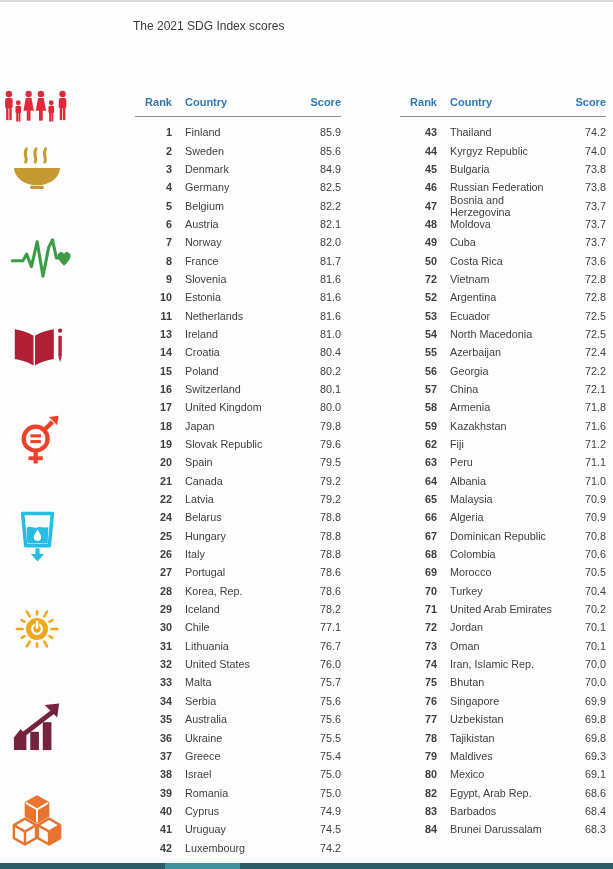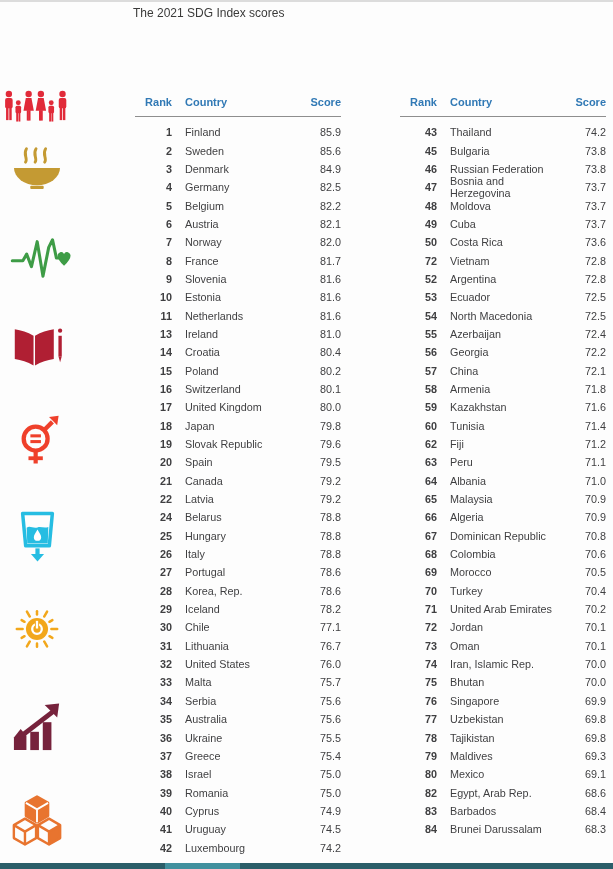--- a/index.html
+++ b/index.html
@@ -6,21 +6,21 @@
   .page{
     position:relative;
     width:613px;height:869px;
     background:#fdfdfd;
     font-family:"Liberation Sans", sans-serif;
     overflow:hidden;
     box-sizing:border-box;
     border-top:2px solid #dcdcdc;
   }
   .title{
-    position:absolute;left:133px;top:4px;
+    position:absolute;left:133px;top:17px;
     font-size:12px;color:#3a3a39;
   }
   .sdg-table{
     position:absolute;top:60px;width:206px;
     font-size:10.8px;color:#3f3f41;margin-top:33px;
   }
   .sdg-table.left{left:135px;}
   .sdg-table.right{left:400px;}
   .thead{
     display:flex;align-items:flex-end;
@@ -394,20 +394,25 @@
       <span class="col-country">Country</span>
       <span class="col-score">Score</span>
     </div>
     <div class="tbody">
         <div class="row">
           <span class="col-rank">43</span>
           <span class="col-country">Thailand</span>
           <span class="col-score">74.2</span>
         </div>
         <div class="row">
+          <span class="col-rank">44</span>
+          <span class="col-country">Kyrgyz Republic</span>
+          <span class="col-score">74.0</span>
+        </div>
+        <div class="row">
           <span class="col-rank">45</span>
           <span class="col-country">Bulgaria</span>
           <span class="col-score">73.8</span>
         </div>
         <div class="row">
           <span class="col-rank">46</span>
           <span class="col-country">Russian Federation</span>
           <span class="col-score">73.8</span>
         </div>
         <div class="row">
@@ -469,25 +474,20 @@
           <span class="col-rank">58</span>
           <span class="col-country">Armenia</span>
           <span class="col-score">71.8</span>
         </div>
         <div class="row">
           <span class="col-rank">59</span>
           <span class="col-country">Kazakhstan</span>
           <span class="col-score">71.6</span>
         </div>
         <div class="row">
-          <span class="col-rank">60</span>
-          <span class="col-country">Tunisia</span>
-          <span class="col-score">71.4</span>
-        </div>
-        <div class="row">
           <span class="col-rank">62</span>
           <span class="col-country">Fiji</span>
           <span class="col-score">71.2</span>
         </div>
         <div class="row">
           <span class="col-rank">63</span>
           <span class="col-country">Peru</span>
           <span class="col-score">71.1</span>
         </div>
         <div class="row">

